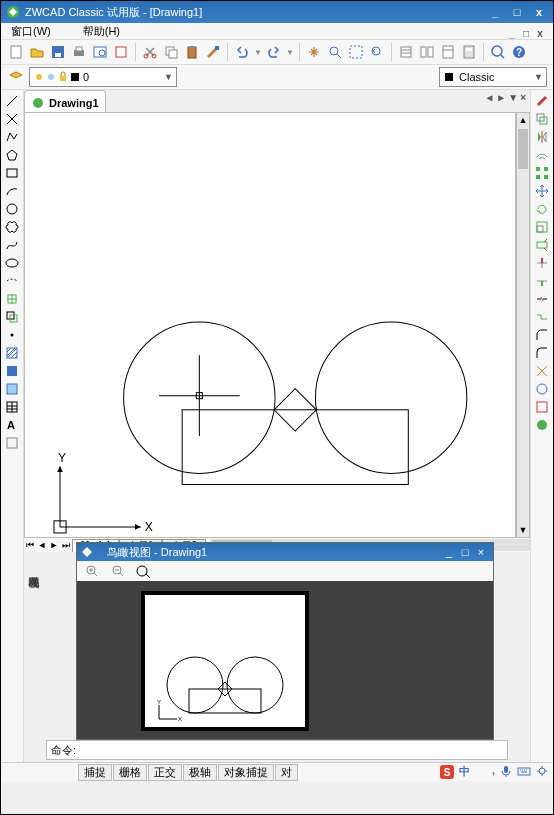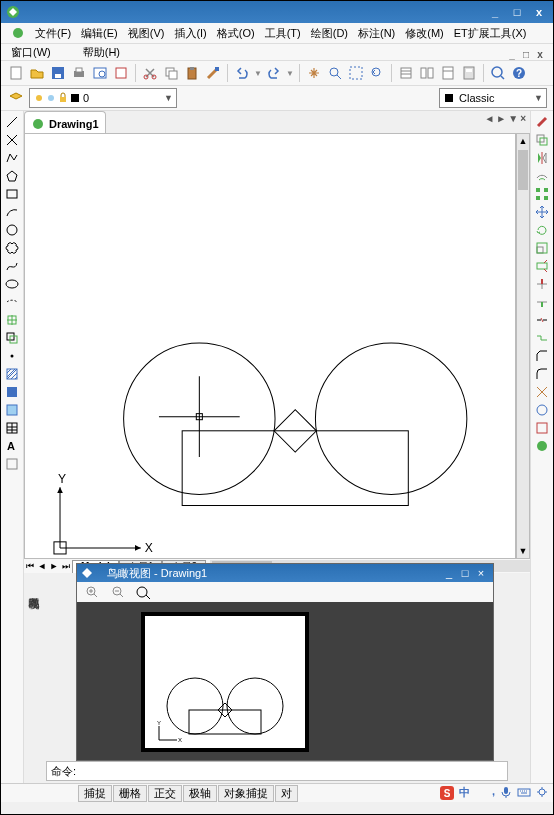--- a/index.html
+++ b/index.html
@@ -60,43 +60,27 @@
 <body>
 
 <div class="app">
  <div class="titlebar">
   <span class="icon">
    <svg width="16" height="16">
           <circle cx="8" cy="8" r="6" fill="#4fb04f"></circle>
           <path d="M4 8 L8 4 L12 8 L8 12 Z" fill="#fff"></path>
         </svg>
   </span>
+  <span>ZWCAD Classic 试用版 - [Drawing1]</span>
   <span class="spacer"></span>
   <span class="wbtn">_</span>
   <span class="wbtn">□</span>
   <span class="wbtn">x</span>
  </div>
 
- <div class="menubar">
-  <span class="icon">
-   <svg width="14" height="14">
-          <circle cx="7" cy="7" r="5" fill="#4fb04f"></circle>
-        </svg>
-  </span>
-  <span>文件(F)</span>
-  <span>编辑(E)</span>
-  <span>视图(V)</span>
-  <span>插入(I)</span>
-  <span>格式(O)</span>
-  <span>工具(T)</span>
-  <span>绘图(D)</span>
-  <span>标注(N)</span>
-  <span>修改(M)</span>
-  <span>ET扩展工具(X)</span>
- </div>
  <div class="row2">
   <span>窗口(W)</span>
   <span>帮助(H)</span>
   <span class="spacer"></span>
   <div class="miniwin">
    <div>_</div>
    <div>□</div>
    <div>x</div>
   </div>
  </div>

